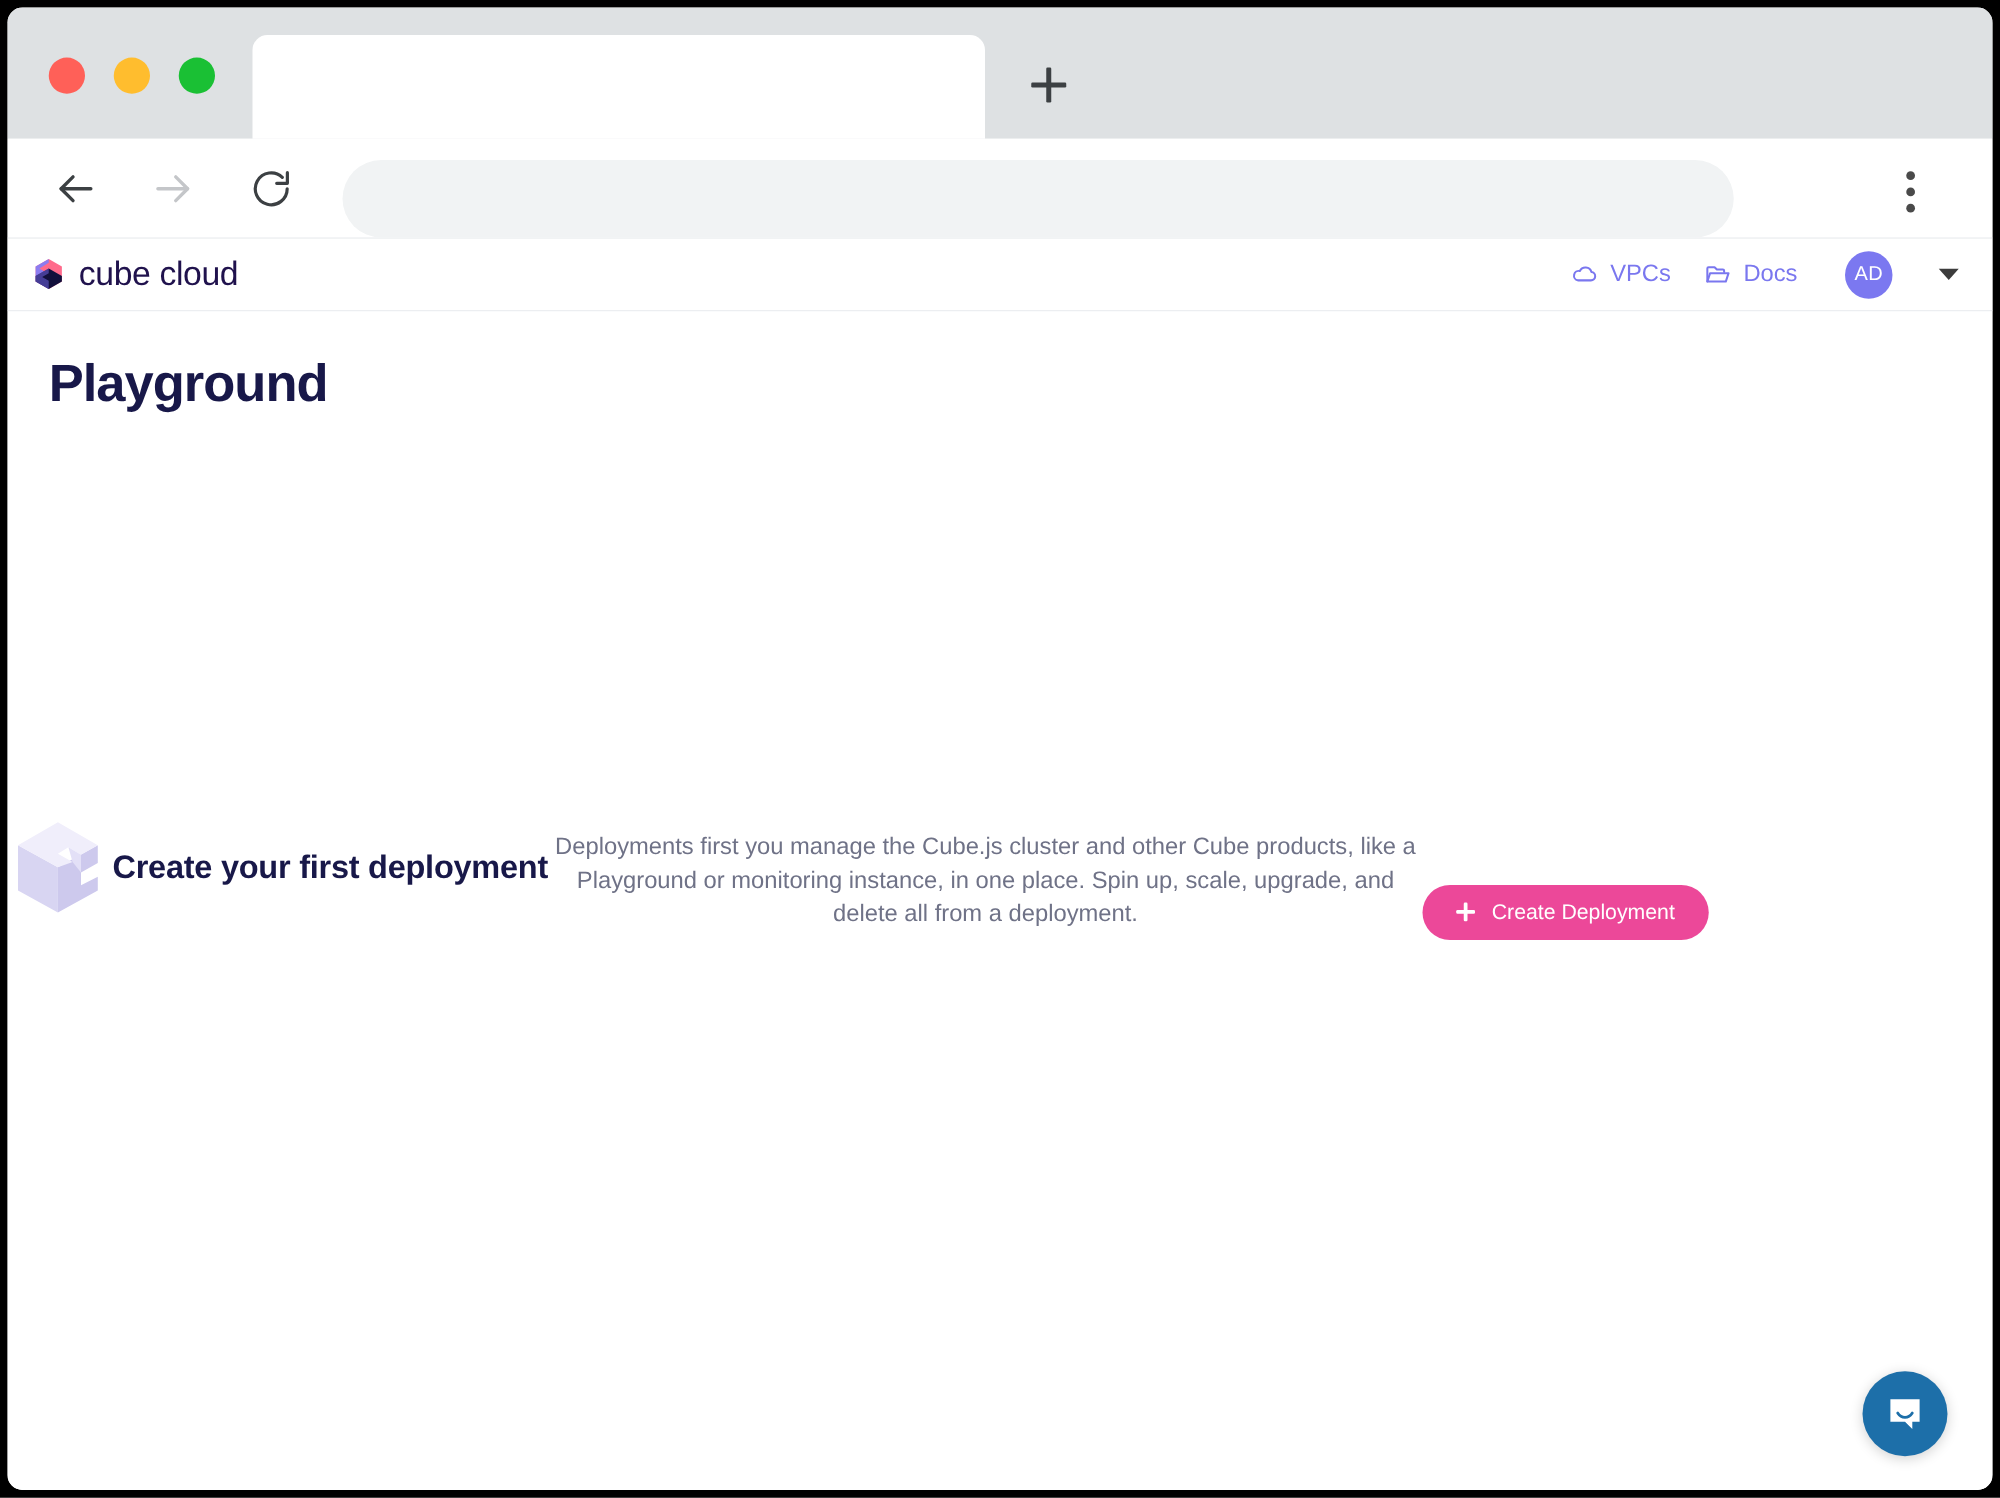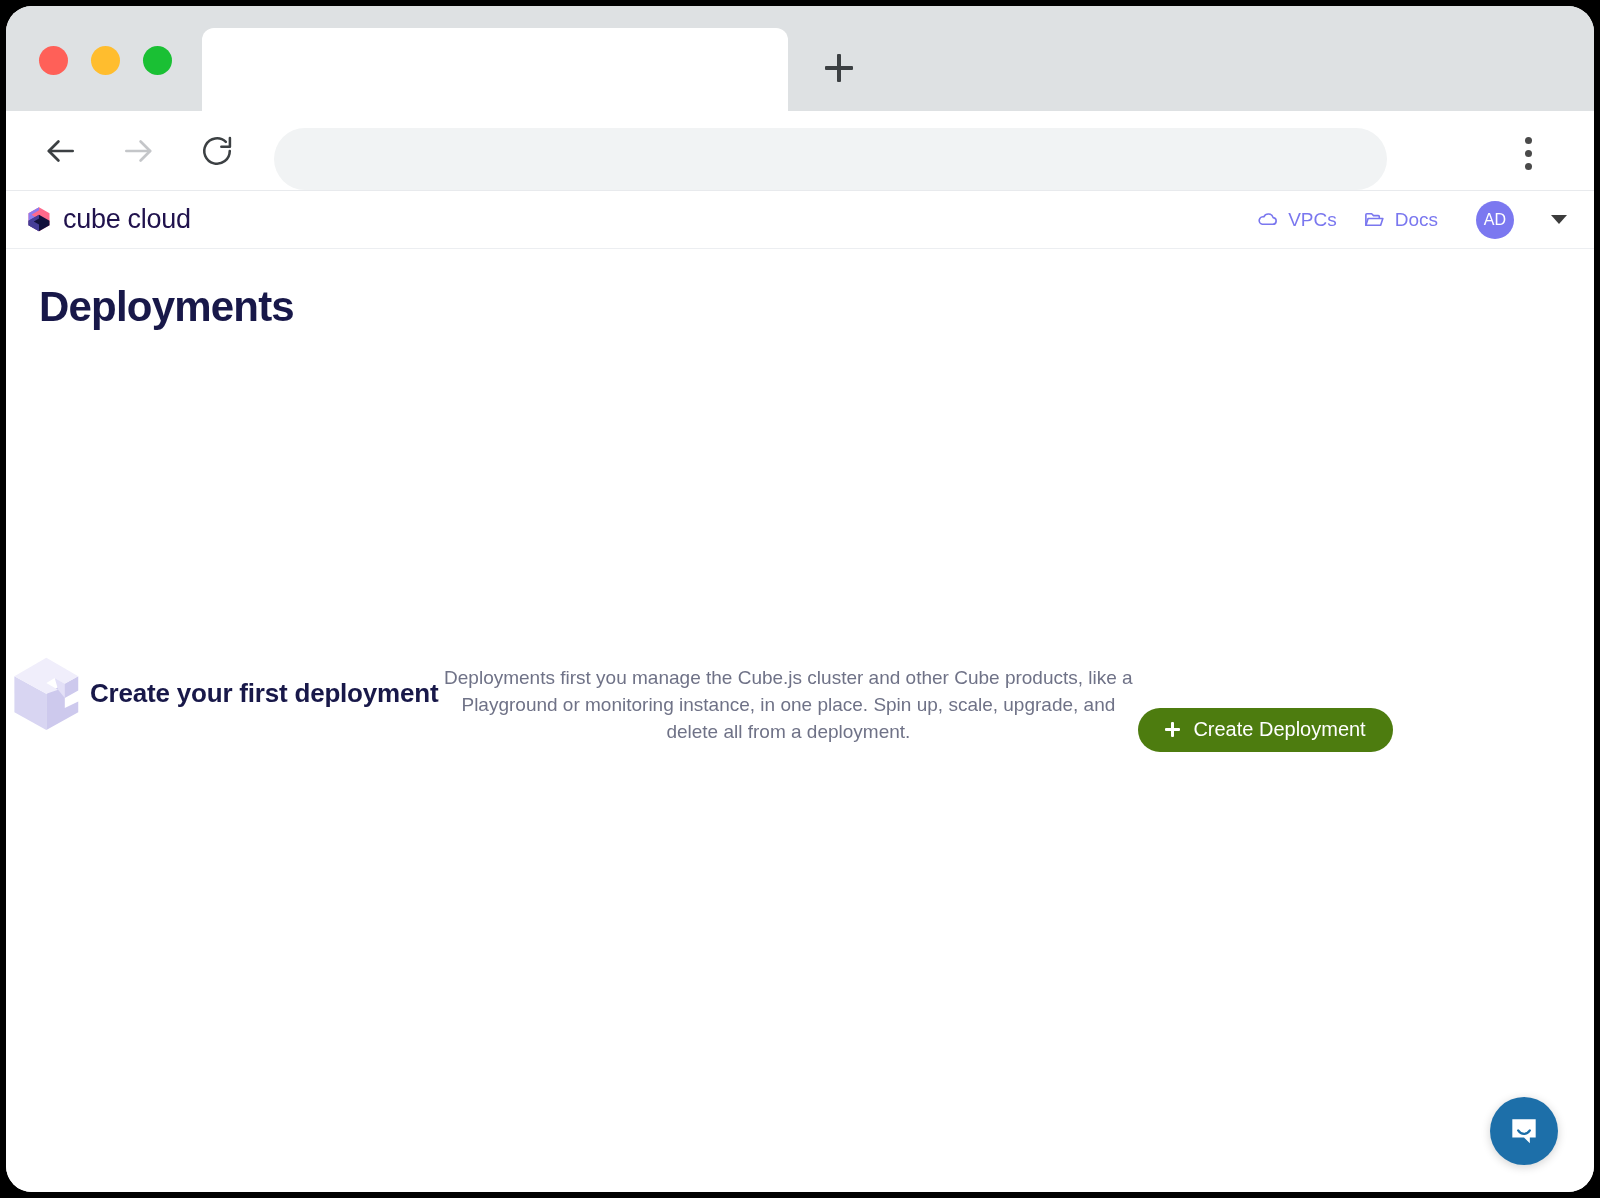--- a/index.html
+++ b/index.html
@@ -14,21 +14,21 @@
   }
 
   
   .browser-window {
     position: absolute;
     left: 6px;
     top: 6px;
     width: 1588px;
     height: 1186px;
     background: #ffffff;
-    border-radius: 26px;
+    border-radius: 12px;
     overflow: hidden;
     display: flex;
     flex-direction: column;
   }
 
   
   .tab-strip {
     height: 105px;
     background: #dee1e3;
     position: relative;
@@ -263,23 +263,23 @@
     line-height: 27px;
     color: #6f7287;
   }
 
   .create-btn {
     margin-top: 51px;
     height: 44px;
     padding: 0 27px;
     border: none;
     border-radius: 22px;
-    background: #4d7c0f;
+    background: #ec4899;
     color: #ffffff;
-    font-size: 20px;
+    font-size: 17px;
     font-family: "Liberation Sans", sans-serif;
     display: flex;
     align-items: center;
     gap: 13px;
     cursor: pointer;
   }
   .btn-plus {
     position: relative;
     width: 15px;
     height: 15px;
@@ -397,21 +397,21 @@
             <path d="M3 18l2.3-7h15.4L18.4 18z"></path>
           </svg>
           <span>Docs</span>
         </a>
 
         <div class="avatar">AD</div>
         <div class="avatar-caret"></div>
       </div>
     </div>
 
-    <h1 class="page-title">Deployments</h1>
+    <h1 class="page-title">Playground</h1>
 
     <div class="empty-state">
 
       <svg class="cube-illustration" viewBox="0 0 100 100">
 
         <polygon points="10,30 48,51 48,94 10,73" fill="#d8d5f2"></polygon>
 
         <polygon points="48,51 86,30 86,47 70,56 70,68 86,60 86,73 48,94" fill="#cdc9ed"></polygon>
 
         <polygon points="48,8 86,30 70,39 58,32 48,38 62,46 48,51 10,30" fill="#f0eefb"></polygon>

